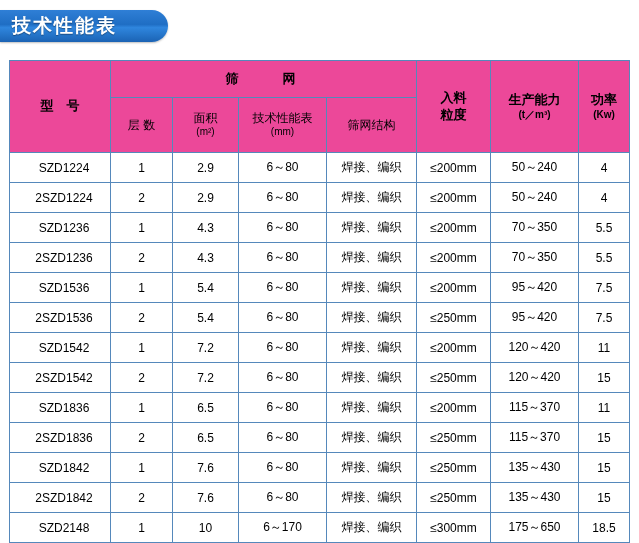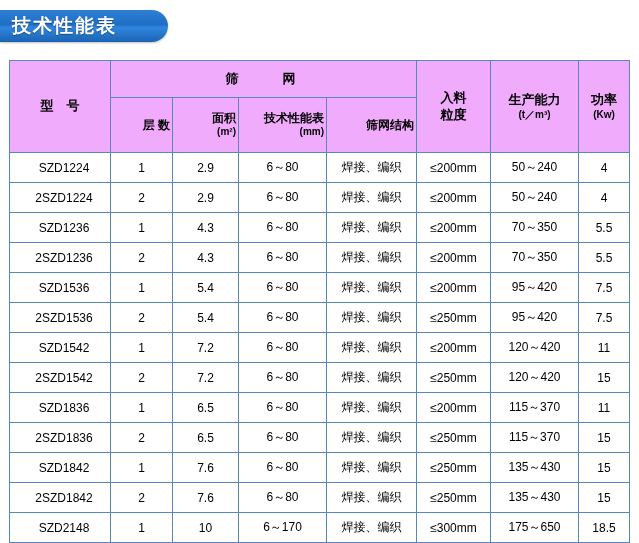--- a/index.html
+++ b/index.html
@@ -52,31 +52,30 @@
   }
   table.spec th,
   table.spec td {
     border: 1px solid #5588bb;
     text-align: center;
     vertical-align: middle;
     font-size: 12px;
     color: #000;
   }
   table.spec thead th {
-    background: #f0abfc;
+    background: #ec4899;
     font-weight: bold;
     font-size: 13px;
     padding: 4px 2px;
   }
   table.spec thead th.sub {
     font-size: 12px;
-    font-weight: bold;
+    font-weight: normal;
     line-height: 1.25;
     height: 46px;
-    text-align: right;
   }
   table.spec thead th.tall {
     height: 74px;
     line-height: 1.3;
   }
   table.spec thead th.grouptop {
     height: 28px;
     letter-spacing: 6px;
   }
   table.spec tbody td {

